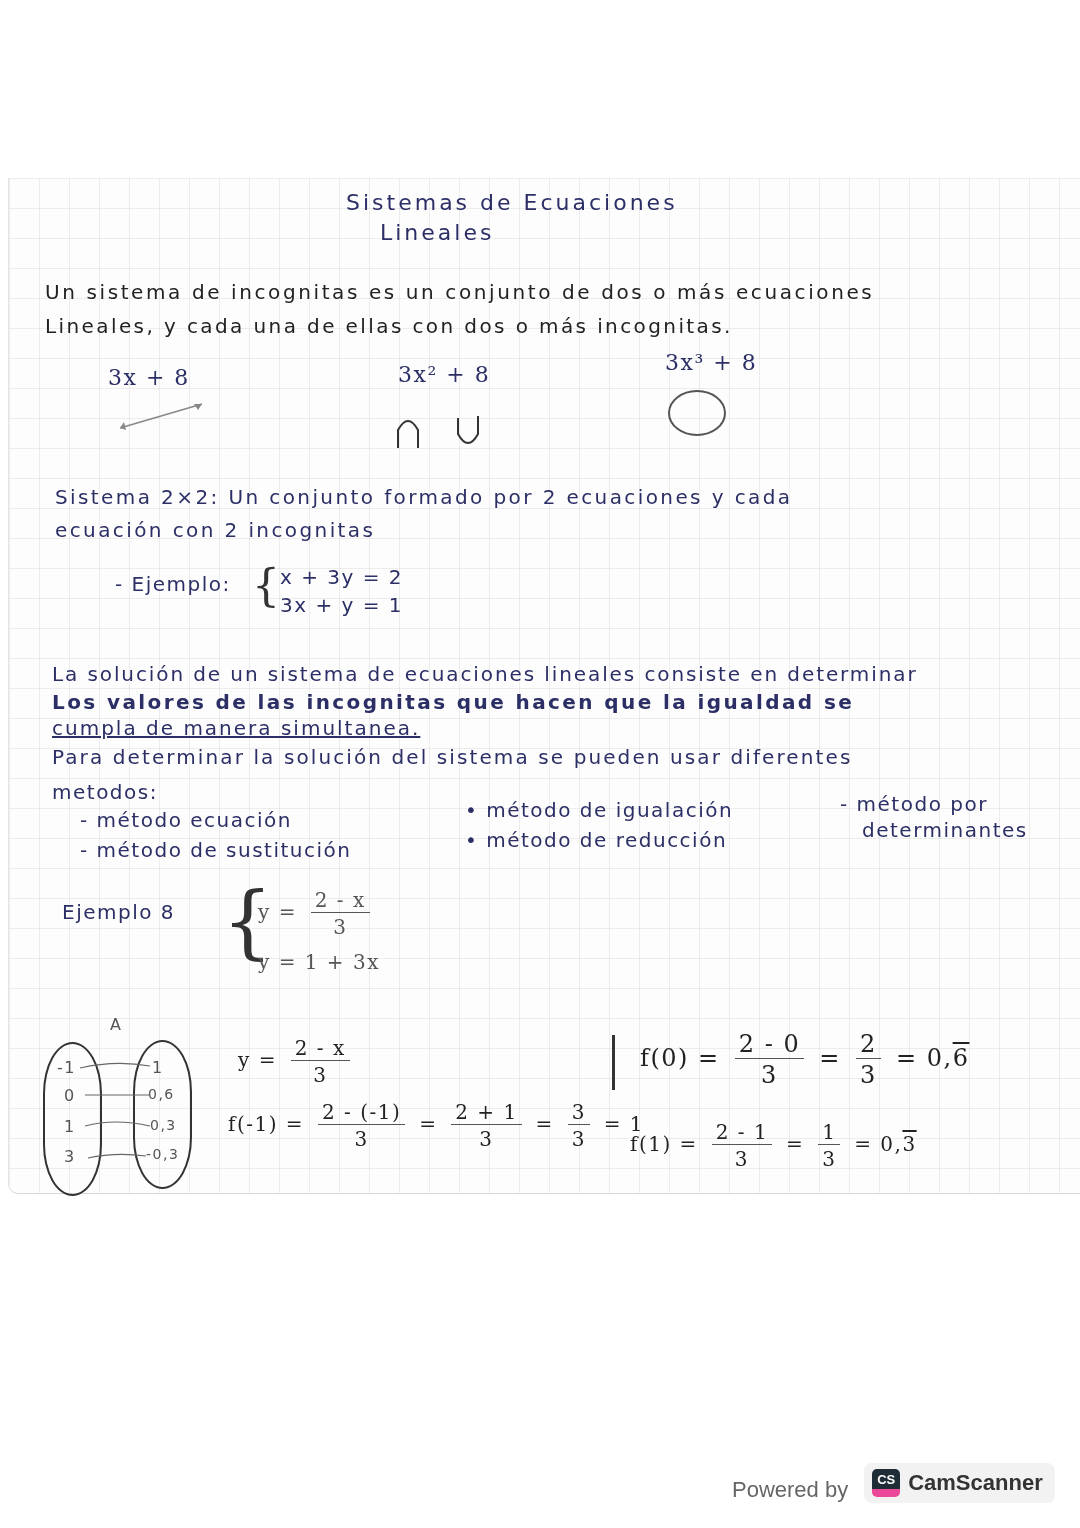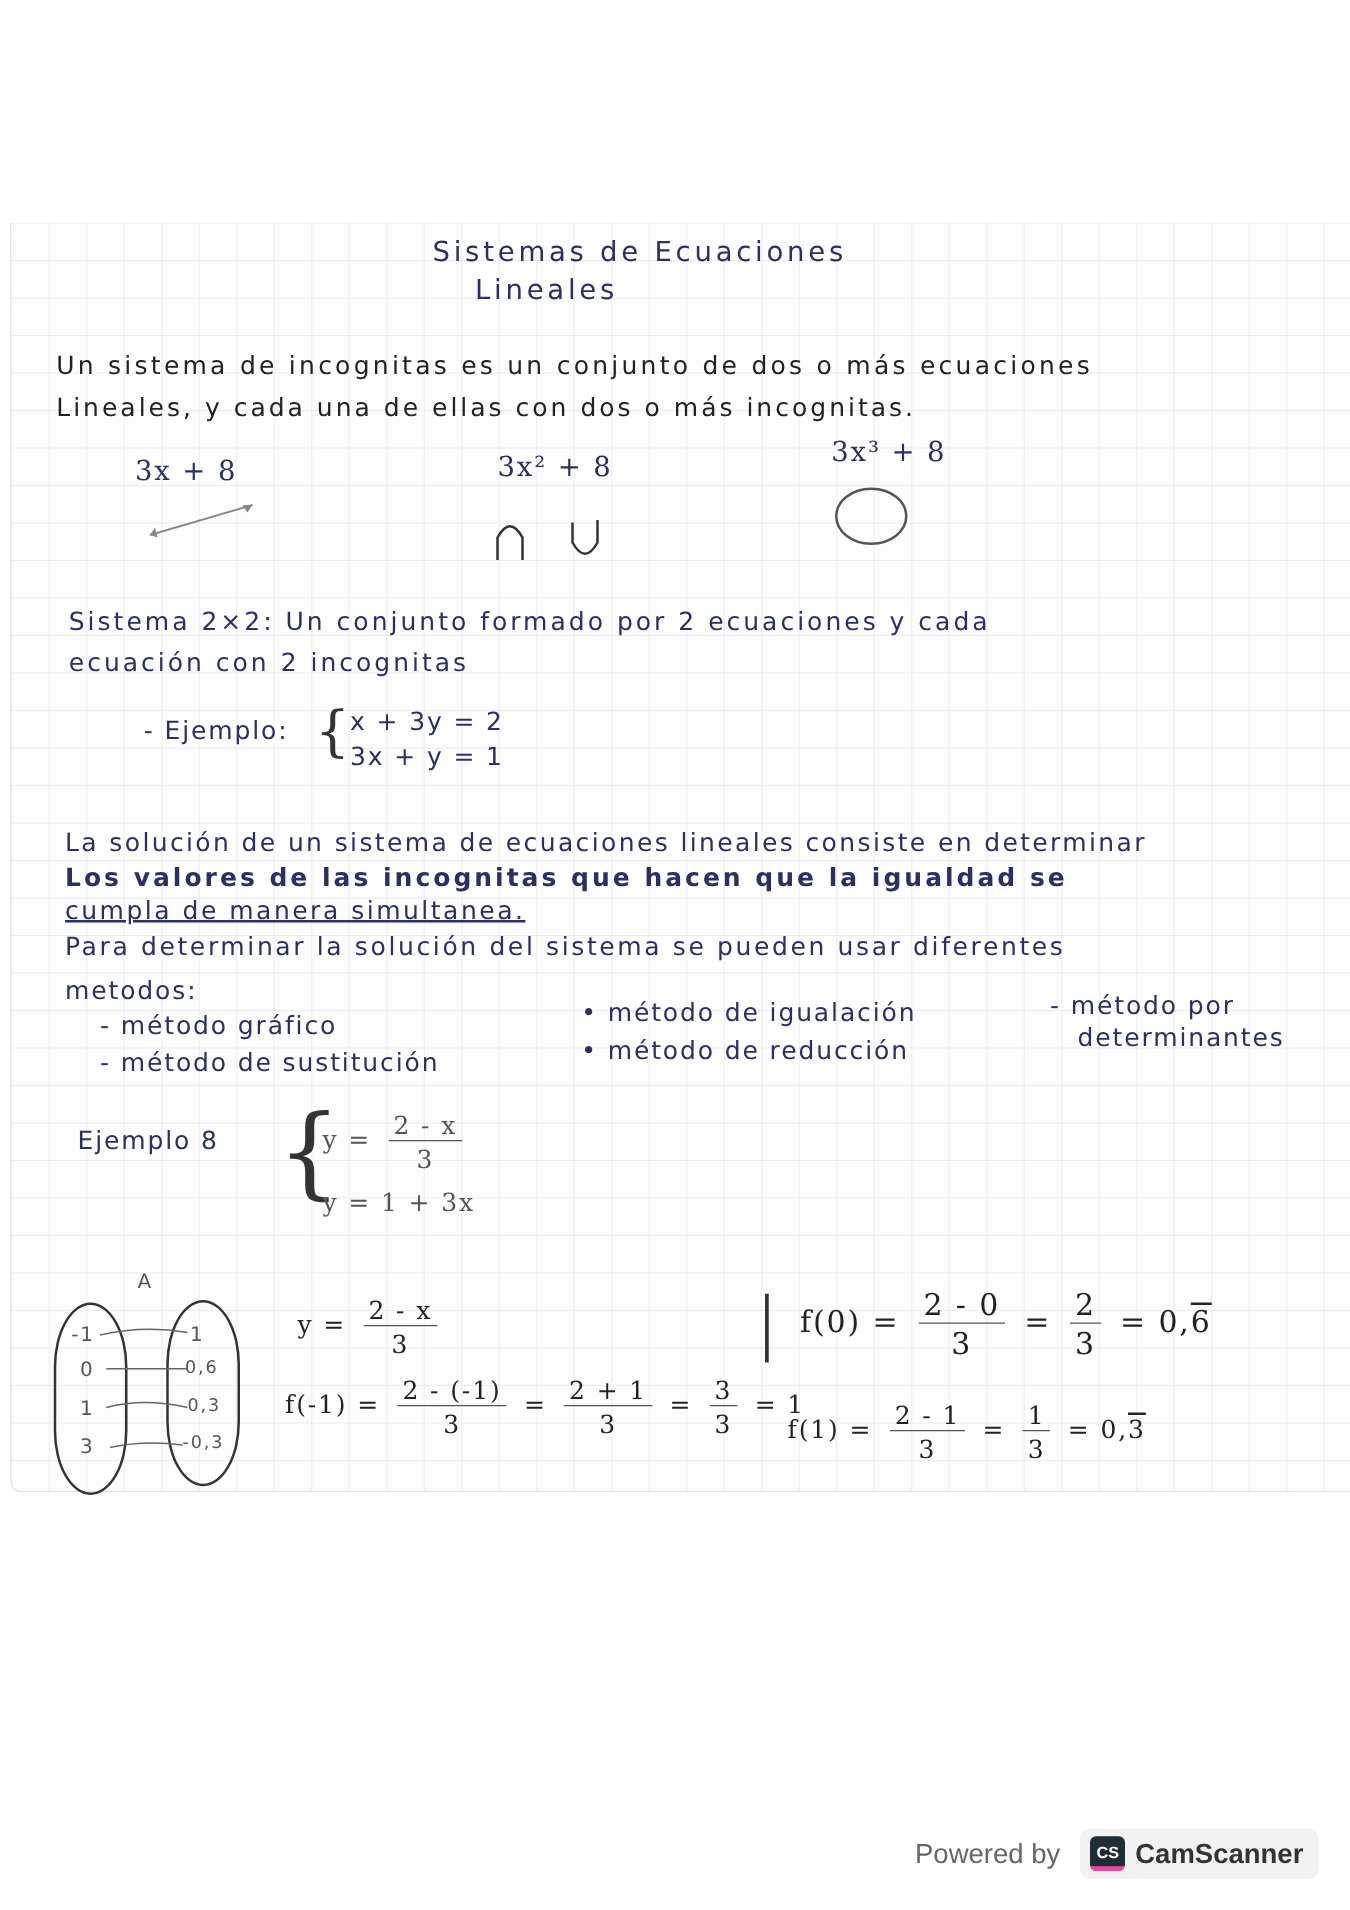--- a/index.html
+++ b/index.html
@@ -28,32 +28,32 @@
     .math { font-size: 22px; font-family: "DejaVu Serif", serif; }
     .small { font-size: 16px; }
     .frac { display: inline-flex; flex-direction: column; align-items: center; vertical-align: middle; margin: 0 6px; }
     .frac .num { border-bottom: 1.5px solid #555; padding: 0 4px; }
     .frac .den { padding-top: 2px; }
     .overline { text-decoration: overline; }
     .brace { position: absolute; font-family: "DejaVu Serif", serif; color: #333; }
     .oval { position: absolute; border: 2px solid #333; border-radius: 40px / 70px; }
     .vline { position: absolute; width: 3px; background: #333; }
     .watermark {
-      position: absolute; left: 732px; top: 1463px; display: flex; align-items: center;
+      position: absolute; left: 732px; top: 1463px; display: flex; align-items: flex-end;
       font-family: "Liberation Sans", sans-serif;
     }
     .watermark .powered { font-size: 22px; color: #666; margin-right: 16px; }
     .cs-badge {
       display: flex; align-items: center; background: #f2f2f2; border-radius: 8px;
       padding: 6px 12px 6px 8px;
     }
     .cs-logo {
       width: 28px; height: 28px; border-radius: 5px; background: #1f2d36; color: #fff;
       font-weight: bold; font-size: 13px; display: flex; align-items: center; justify-content: center;
-      border-bottom: 4px solid #ec4899; box-sizing: border-box; margin-right: 8px;
+      border-bottom: 8px solid #ec4899; box-sizing: border-box; margin-right: 8px;
     }
     .cs-name { font-size: 22px; color: #333; font-weight: bold; }
   </style>
 </head>
 <body>
 
 <div class="sheet"></div>
 
 <div class="hw blue title" style="left:298px; top:190px;margin-left:48px;">Sistemas de Ecuaciones</div>
 <div class="hw blue title" style="left:380px; top:220px;">Lineales</div>
@@ -84,21 +84,21 @@
 <div class="brace" style="left:252px; top:560px; font-size:44px;">{</div>
 <div class="hw blue body-text" style="left:280px; top:565px;">x + 3y = 2</div>
 <div class="hw blue body-text" style="left:280px; top:593px;">3x + y = 1</div>
 
 <div class="hw blue body-text" style="left:52px; top:662px; letter-spacing:1.9px;">La solución de un sistema de ecuaciones lineales consiste en determinar</div>
 <div class="hw blue body-text" style="left:52px; top:690px; letter-spacing:2.4px;font-weight:bold;">Los valores de las incognitas que hacen que la igualdad se</div>
 <div class="hw blue body-text" style="left:52px; top:716px; letter-spacing:2px;text-decoration:underline;">cumpla de manera simultanea.</div>
 <div class="hw blue body-text" style="left:52px; top:745px; letter-spacing:2.1px;">Para determinar la solución del sistema se pueden usar diferentes</div>
 <div class="hw blue body-text" style="left:52px; top:780px;">metodos:</div>
 
-<div class="hw blue body-text" style="left:80px; top:808px;">- método gráfico</div>
+<div class="hw blue body-text" style="left:80px; top:808px;">- método ecuación</div>
 <div class="hw blue body-text" style="left:80px; top:838px;">- método de sustitución</div>
 <div class="hw blue body-text" style="left:465px; top:798px;">• método de igualación</div>
 <div class="hw blue body-text" style="left:465px; top:828px;">• método de reducción</div>
 <div class="hw blue body-text" style="left:840px; top:792px;">- método por</div>
 <div class="hw blue body-text" style="left:862px; top:818px;">determinantes</div>
 
 <div class="hw blue body-text" style="left:62px; top:900px;">Ejemplo 8</div>
 <div class="brace" style="left:222px; top:882px; font-size:80px; line-height:1;">{</div>
 <div class="hw grey math" style="left:258px; top:888px; font-size:20px;">
   <span>y =</span>

